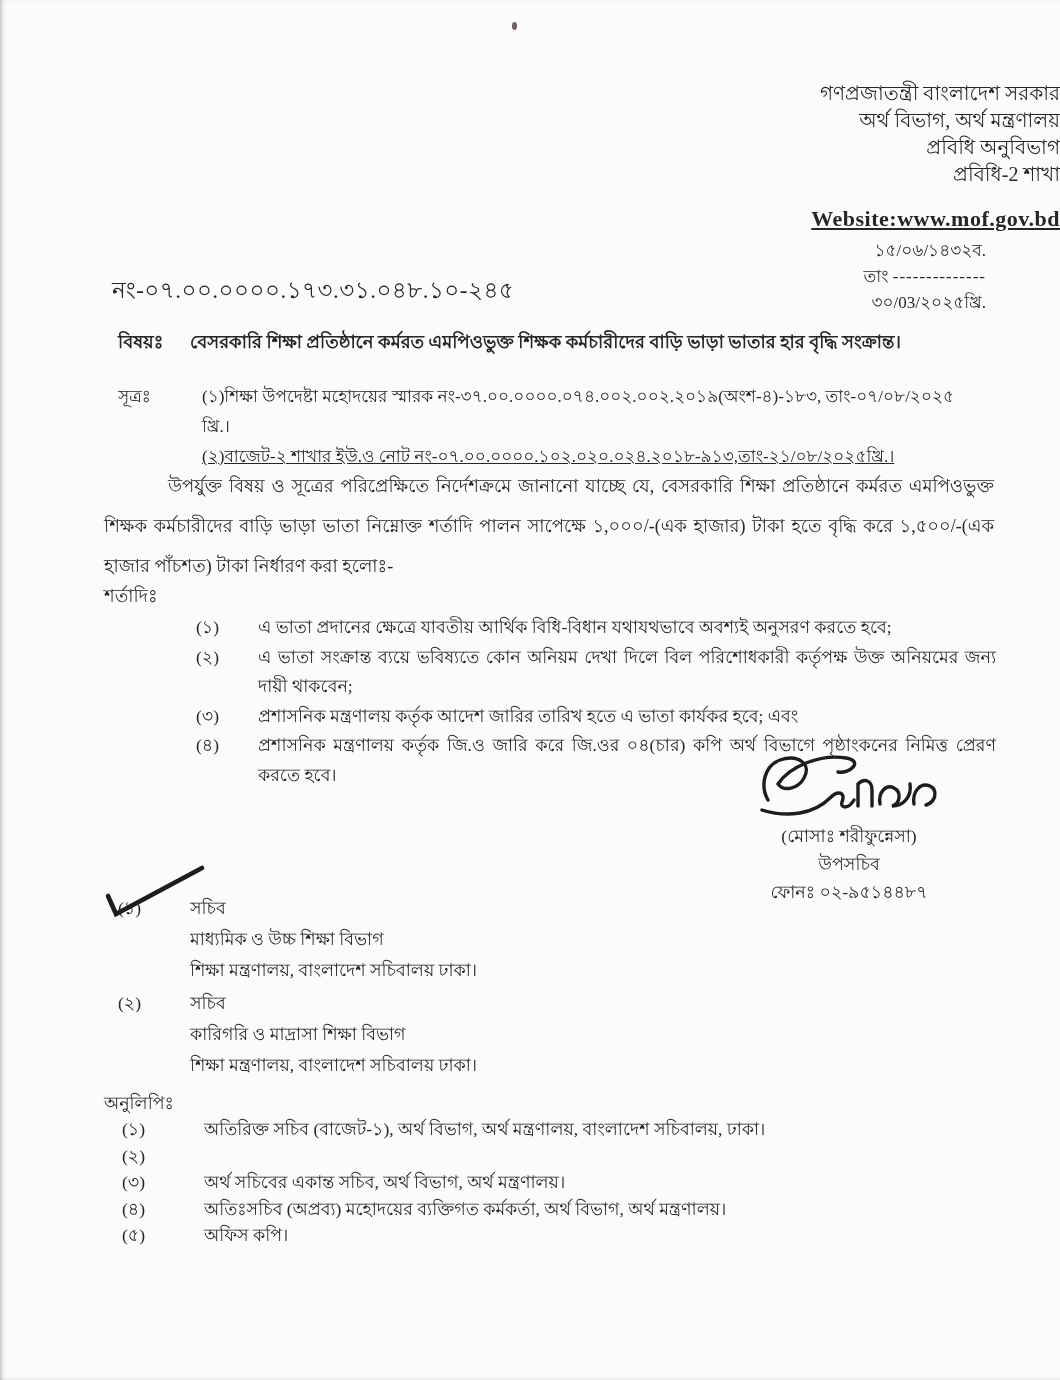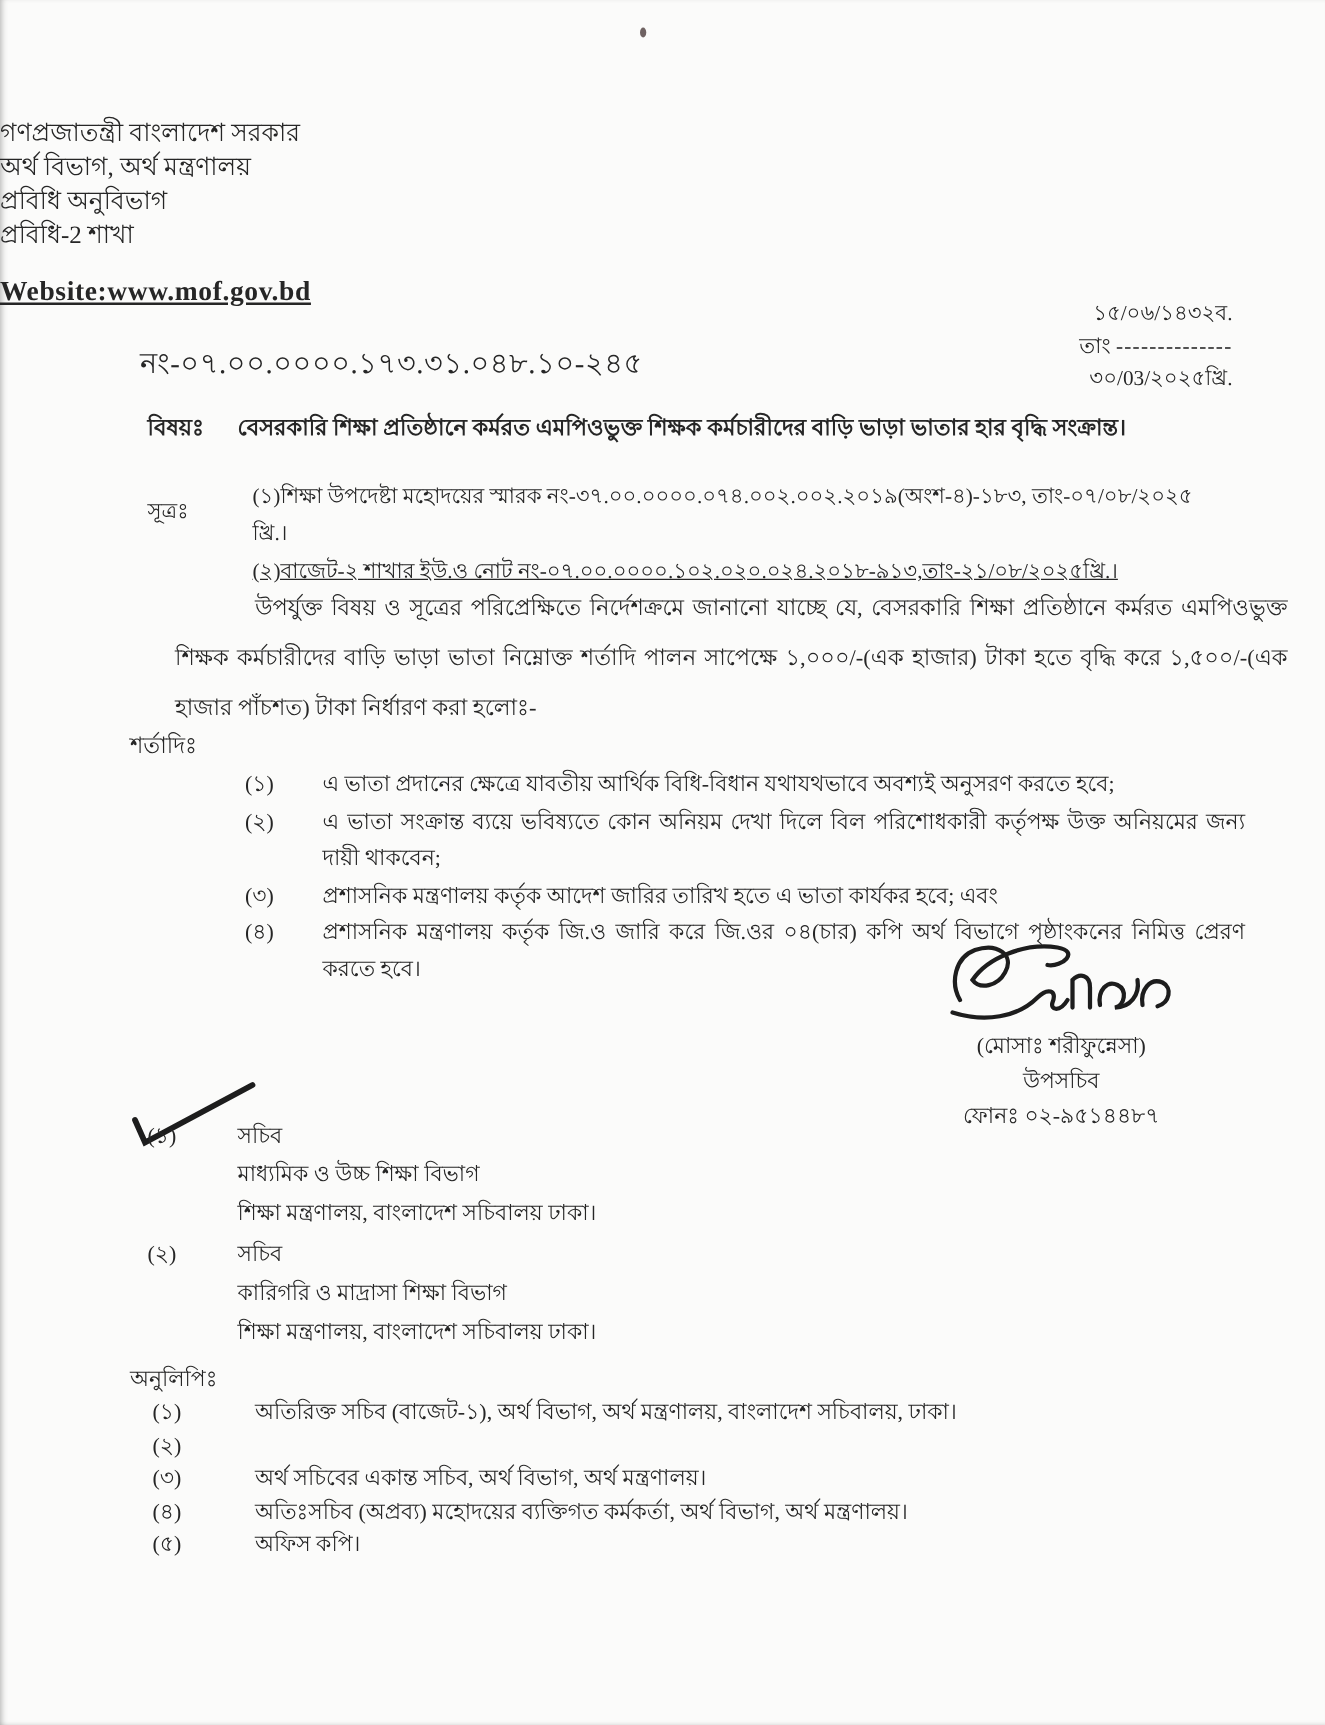--- a/index.html
+++ b/index.html
@@ -4,37 +4,37 @@
 <style>
   html,body { margin:0; padding:0; background:#e9e9e9; }
   .page {
     position:relative; width:1060px; height:1380px; margin:0 auto;
     background:#fbfbfa; color:#262626; overflow:hidden;
     font-family:"Liberation Serif","DejaVu Serif",serif;
     box-shadow: inset 4px 0 5px -3px rgba(0,0,0,0.30), inset 0 -3px 4px -3px rgba(0,0,0,0.12);
   }
   .scan-dot { position:absolute; left:512px; top:22px; width:5px; height:8px; border-radius:50%; background:#6f6262; }
 
-  .header { position:absolute; top:94px; left:0; width:100%; text-align:left; }
+  .header { position:absolute; top:80px; left:0; width:100%; text-align:right; }
   .org-line { font-size:20px; line-height:27px; }
   .website { display:inline-block; margin-top:18px; font-size:22px; font-weight:bold; text-decoration:underline; letter-spacing:0.5px; }
 
   .memo-no { position:absolute; left:112px; top:272px; font-size:23px; letter-spacing:0.5px; }
   .date-block { position:absolute; right:74px; top:238px; text-align:right; font-size:17px; line-height:26px; }
   .date-dashes { letter-spacing:1px; }
 
   .subject-row { position:absolute; left:118px; top:330px; width:840px; display:flex; font-weight:bold; font-size:18px; line-height:25px; }
   .subject-label { flex:none; width:72px; }
 
   .sources-row { position:absolute; left:118px; top:382px; width:860px; display:flex; font-size:17px; }
-  .sources-label { flex:none; width:72px; line-height:30px;margin-top:12px; }
+  .sources-label { flex:none; width:72px; line-height:30px; }
   .source-line { line-height:30px;margin-left:12px; }
   .underlined { text-decoration:underline; }
 
-  .body-par { position:absolute; left:104px; top:466px; width:890px; font-size:18px; line-height:40px; text-align:justify; text-indent:64px;margin-left:36px; }
+  .body-par { position:absolute; left:104px; top:466px; width:890px; font-size:18px; line-height:40px; text-align:justify; text-indent:64px; }
 
   .cond-heading { position:absolute; left:104px; top:582px; font-size:18px; }
   .conditions { position:absolute; left:196px; top:613px; width:800px; font-size:17.5px; }
   .cond-item { display:flex; line-height:29.5px; text-align:justify; }
   .cond-no { flex:none; width:62px; }
   .cond-text { flex:1; }
 
   .sig-block { position:absolute; right:116px; top:748px; text-align:center; font-size:17.5px; line-height:28px; }
   .sig-scribble { display:block; margin:0 auto -4px auto; }
 

